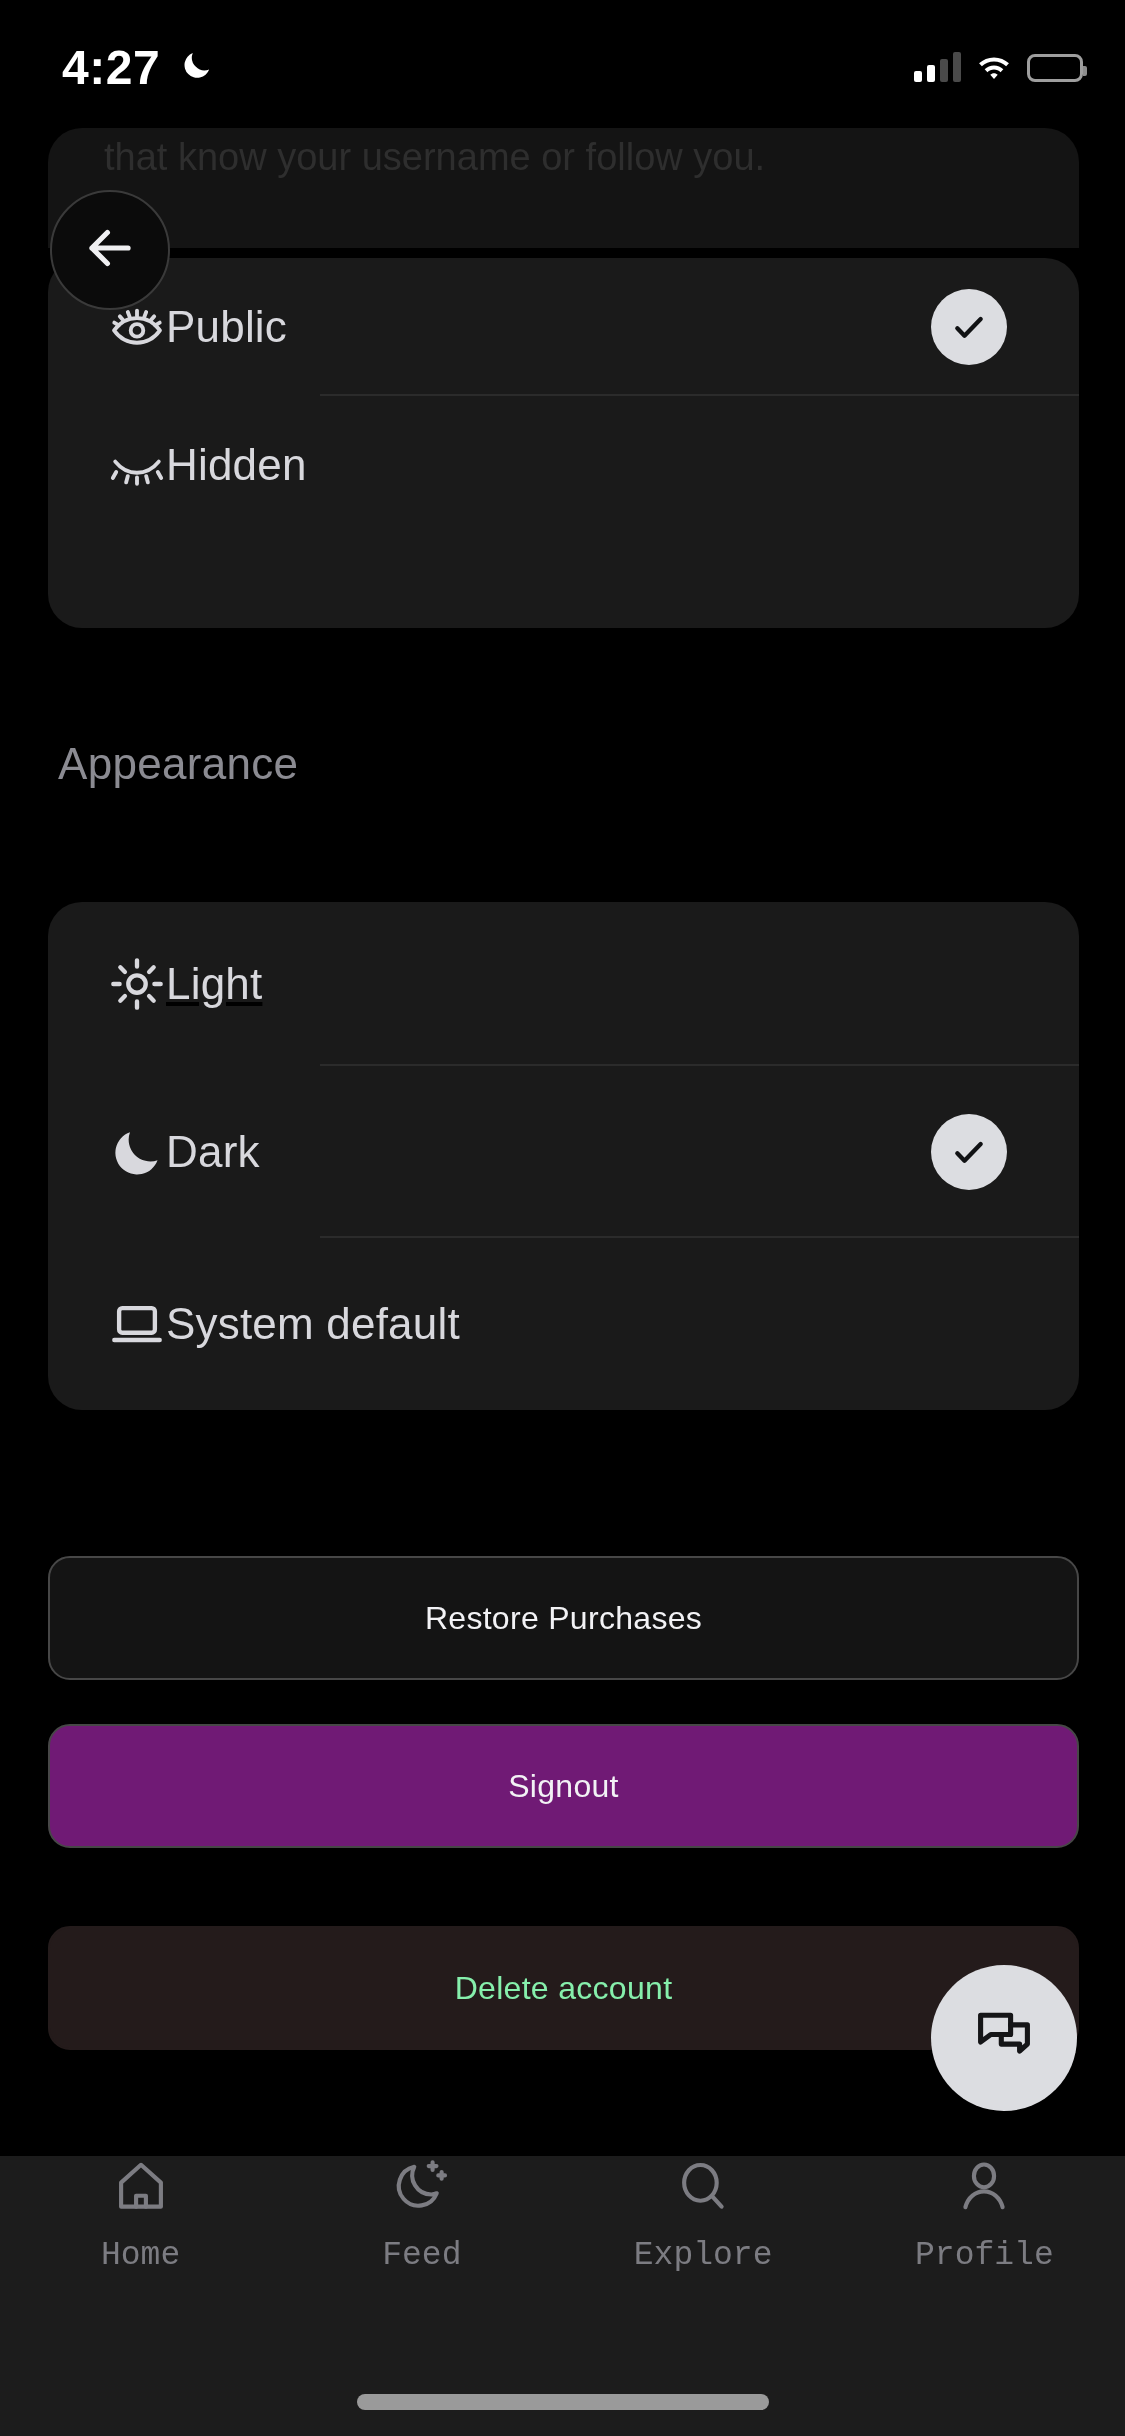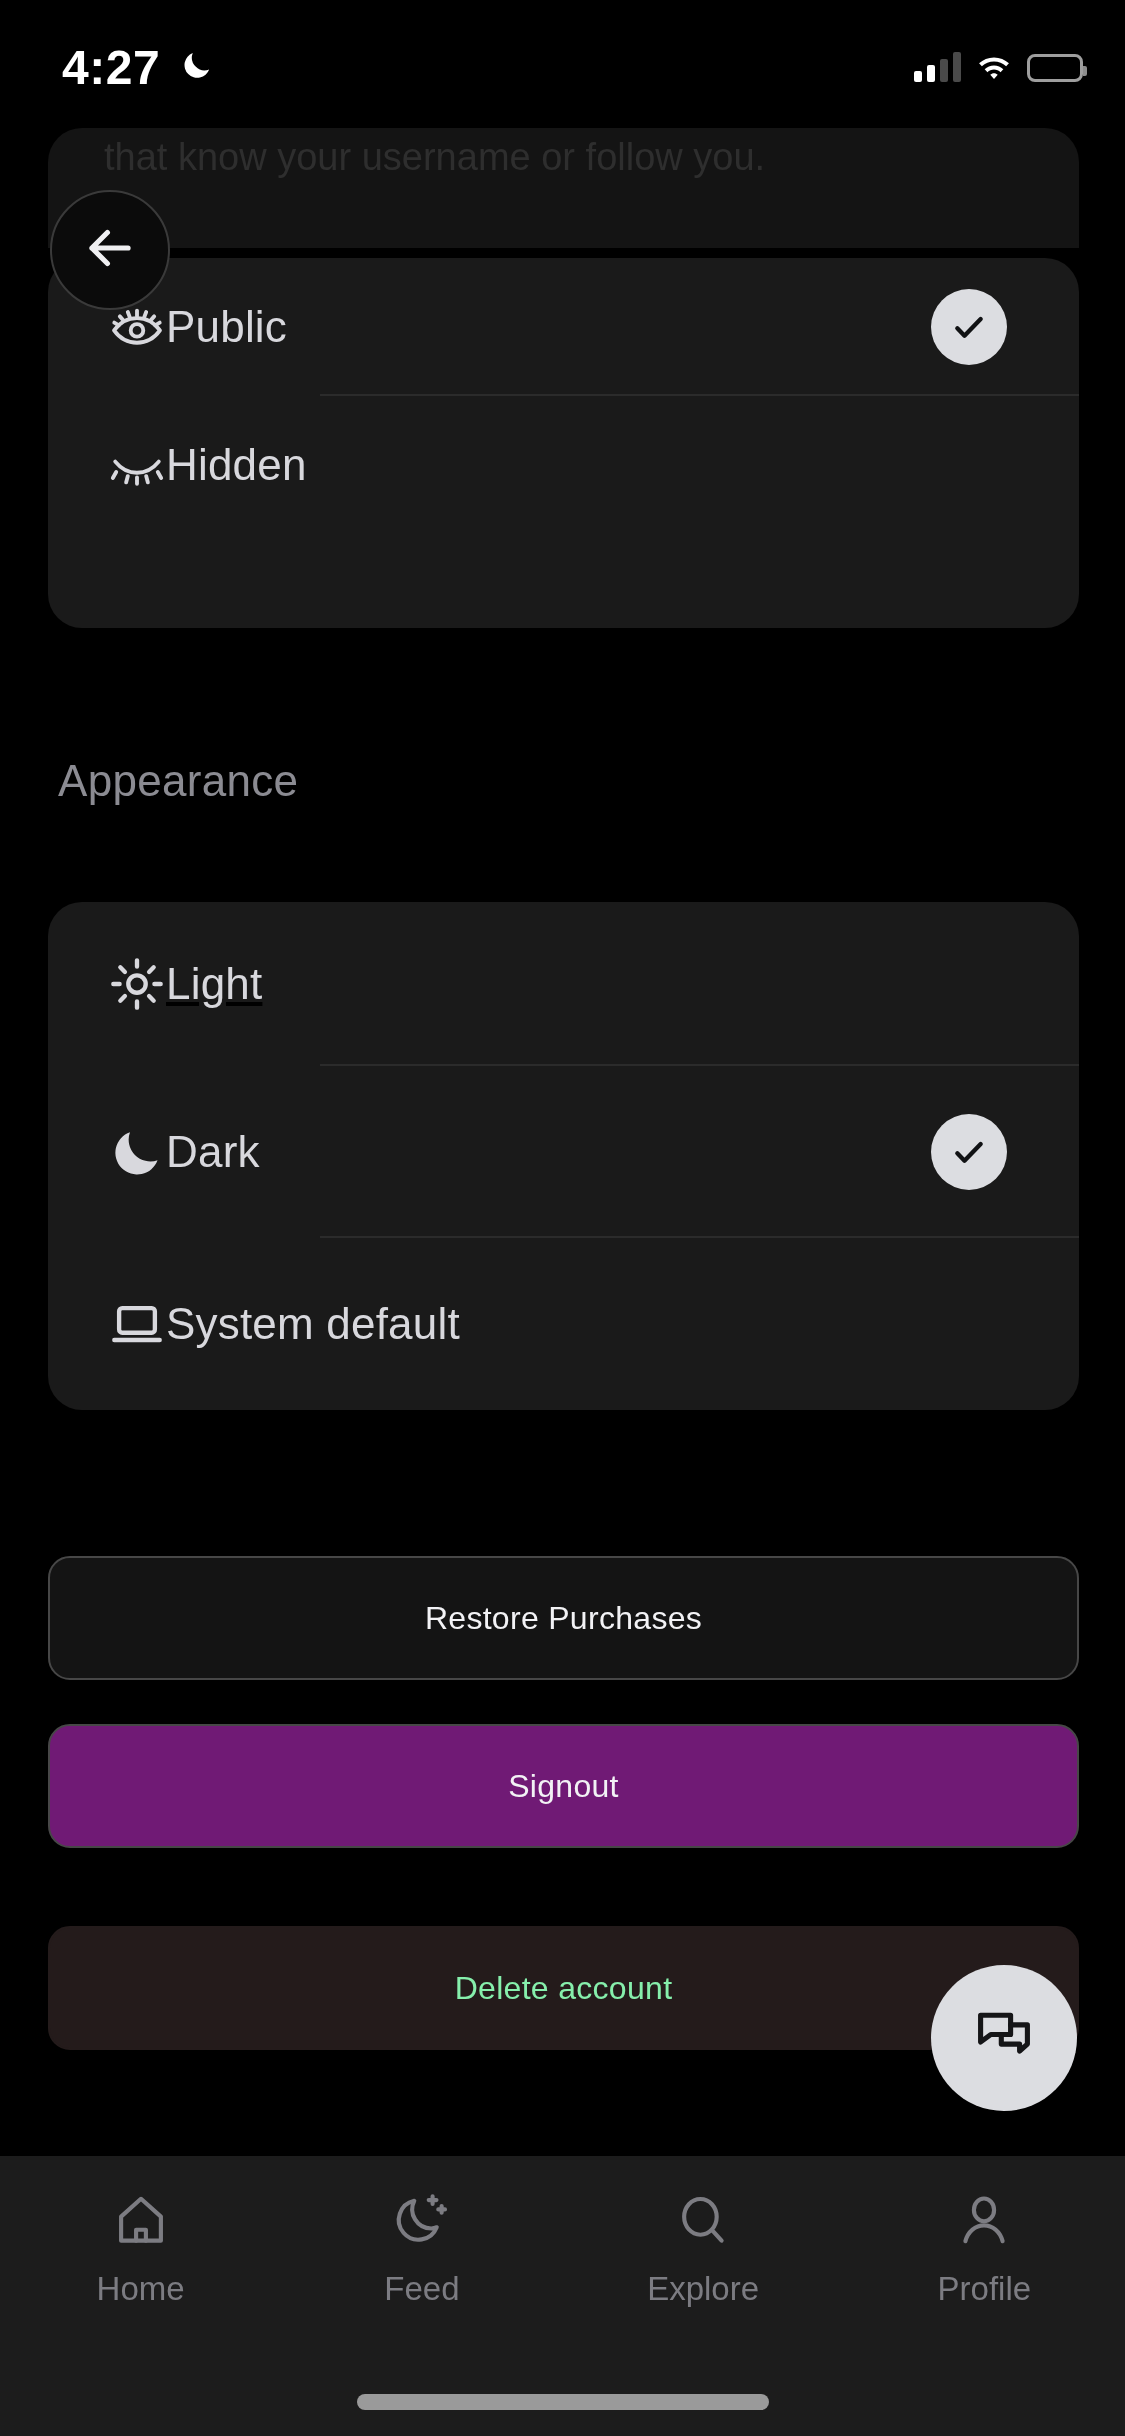--- a/index.html
+++ b/index.html
@@ -157,21 +157,21 @@
     position:absolute;
     left:272px;
     right:0;
     height:2px;
     background:#2b2b2b;
   }
 
   
   .section-title {
     position:absolute;
-    left:58px; top:756px;
+    left:58px; top:739px;
     font-size:44px;
     color:#8b8b92;
     letter-spacing:0.3px;
   }
 
   
   .btn {
     position:absolute;
     left:48px;
     width:1031px;
@@ -219,21 +219,21 @@
     position:absolute;
     left:0; bottom:0;
     width:1125px; height:282px;
     background:#1c1c1c;
     border-top:2px solid #000000;
     z-index:50;
   }
   .navitems {
     display:flex;
     width:1125px;
-    padding-top:34px;
+    font-family:Liberation Mono, monospace;
   }
   .navitem {
     flex:1;
     display:flex;
     flex-direction:column;
     align-items:center;
     gap:14px;
   }
   .navitem .nlabel {
     font-size:33px;

